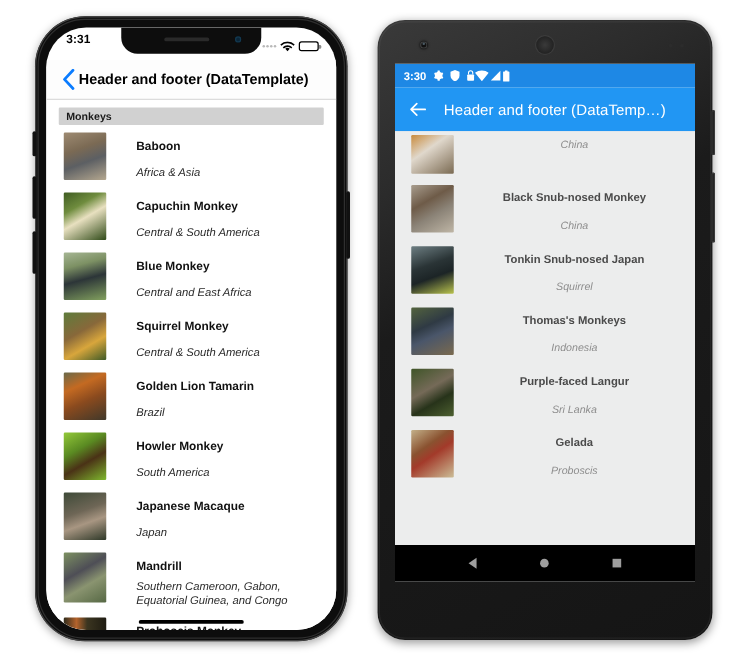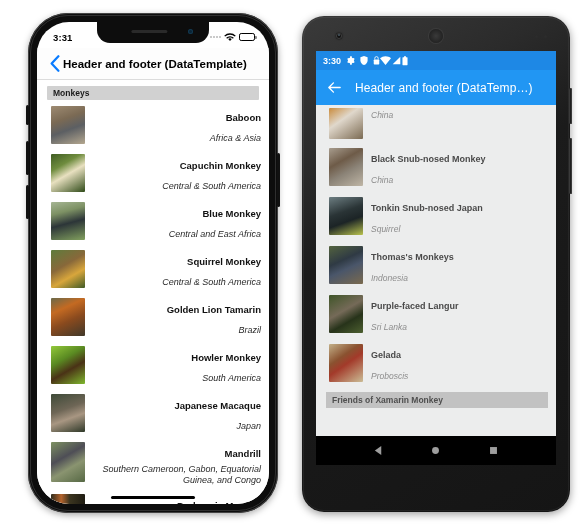--- a/index.html
+++ b/index.html
@@ -80,21 +80,20 @@
     right: 16px; top: 7px;
     width: 5px; height: 5px;
     border-radius: 50%;
     background: #0a2436;
     box-shadow: 0 0 0 1px #13384f inset;
   }
   .ios-status {
     position: relative;
     height: 26px;
     display: flex;
-    align-items: center;
     justify-content: space-between;
     padding: 4px 14px 0 16px;
     font-size: 9.5px;
     font-weight: bold;
     color: #000;
     z-index: 7;
   }
   .ios-time { letter-spacing: .1px; }
   .ios-status-right { display: flex; align-items: center; gap: 3px; }
   .sig-dots { display: flex; gap: 1px; align-items: flex-end; }
@@ -161,23 +160,22 @@
     padding: 2px 6px;
     font-size: 8.5px;
     font-weight: bold;
     color: #1b1b1b;
     border-radius: 1px;
   }
   .ios-row {
     display: flex;
     align-items: flex-start;
     padding: 6px 8px 0 14px;
-    gap: 8px;
+    gap: 24px;
     min-height: 48px;
-    text-align: right;
   }
   .thumb {
     width: 34px; height: 38px;
     flex: 0 0 auto;
     border-radius: 1px;
     background-size: cover;
     background-position: center;
     position: relative;
     overflow: hidden;
   }
@@ -326,20 +324,21 @@
     background: #eceded;
     overflow: hidden;
   }
   .a-list-inner { padding-top: 0; }
   .a-row {
     display: flex;
     align-items: flex-start;
     gap: 8px;
     padding: 5px 8px 0 13px;
     min-height: 49px;
+    text-align: center;
   }
   .a-row-text { flex: 1; min-width: 0; }
   .a-name {
     font-size: 9px;
     font-weight: bold;
     color: #4a4a4a;
     line-height: 12px;
     white-space: nowrap;
   }
   .a-loc {
@@ -592,21 +591,20 @@
         </div>
 
         <div class="a-row">
           <span class="thumb" style="background:linear-gradient(145deg,#c3b089 0%,#8a5230 35%,#a33a2a 52%,#cbbd96 100%)"></span>
           <span class="a-row-text">
             <span class="a-name">Gelada</span>
             <div class="a-loc">Proboscis</div>
           </span>
         </div>
 
-        <div class="a-footer">Friends of Xamarin Monkey</div>
       </div>
     </div>
 
     <div class="a-navbar">
       <span class="nav-btn">
         <svg width="11" height="11" viewBox="0 0 12 12" fill="#9e9e9e">
           <path d="M9 1.2 2 6l7 4.8Z"></path>
         </svg>
       </span>
       <span class="nav-btn">

